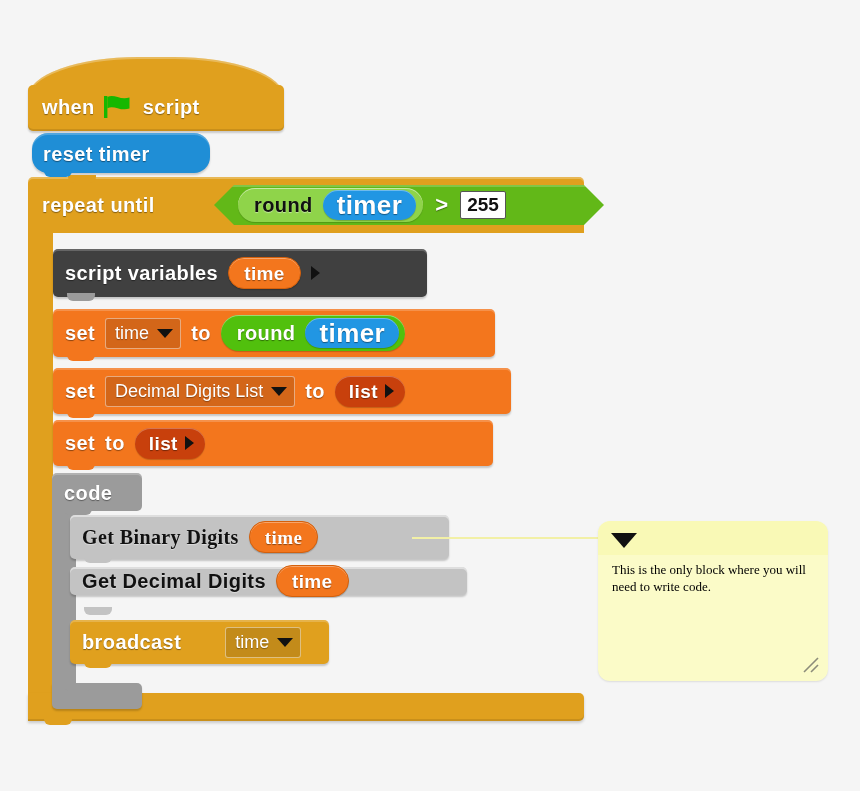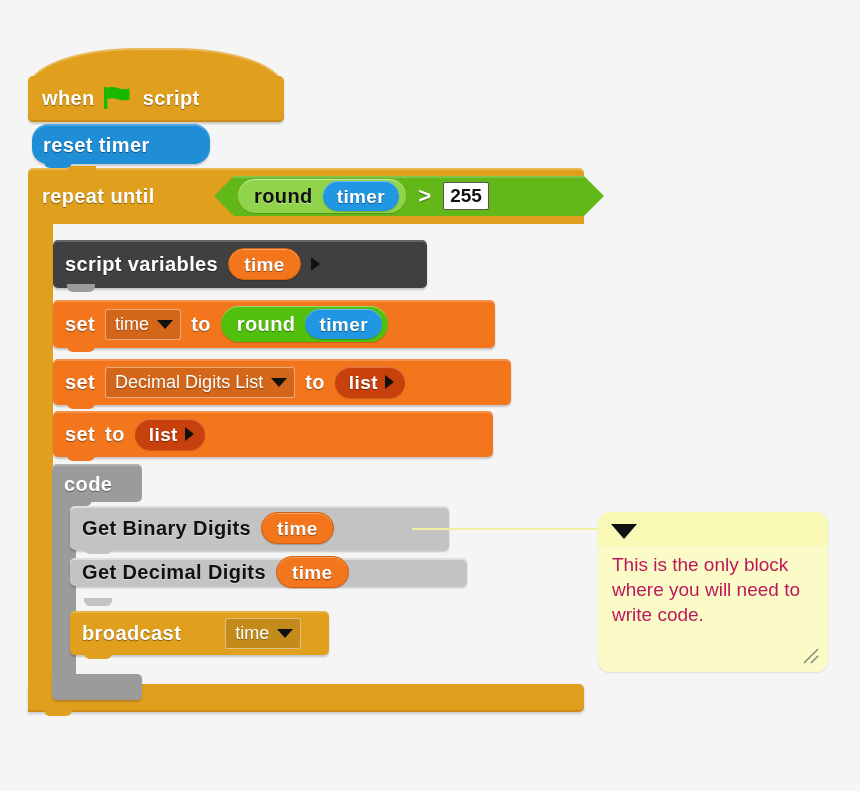--- a/index.html
+++ b/index.html
@@ -12,20 +12,21 @@
     height: 791px;
     position: relative;
     overflow: hidden;
     font-family: "Liberation Sans", sans-serif;
     -webkit-font-smoothing: antialiased;
   }
 
   #canvas {
     position: absolute;
     inset: 0;
+    margin-top: 9px;
   }
 
   
   .lbl {
     font-weight: bold;
     font-size: 20px;
     color: #ffffff;
     text-shadow: 0 1px 1px rgba(0,0,0,.42);
     letter-spacing: .4px;
     white-space: nowrap;
@@ -140,21 +141,21 @@
   
   .oval-blue {
     height: 30px;
     background: #2196e3;
     border-radius: 15px;
     display: flex;
     align-items: center;
     padding: 0 14px;
     box-shadow: inset 0 1px 0 rgba(255,255,255,.35), 0 1px 1px rgba(0,0,0,.2);
   }
-  .oval-blue .lbl { font-size: 19px; }
+  .oval-blue .lbl { font-size: 26px; }
 
   
   .num-input {
     height: 26px;
     min-width: 34px;
     background: #ffffff;
     border: 1px solid #555;
     border-radius: 2px;
     display: flex;
     align-items: center;
@@ -298,24 +299,24 @@
     left: 13px; top: 12px;
     width: 0; height: 0;
     border-left: 13px solid transparent;
     border-right: 13px solid transparent;
     border-top: 15px solid #111;
   }
   .comment-text {
     position: absolute;
     left: 14px; top: 40px;
     width: 195px;
-    font-size: 19px;
+    font-size: 13px;
     line-height: 1.32;
-    color: #be185d;
-    font-family: Liberation Sans, sans-serif;
+    color: #000000;
+    font-family: Liberation Serif, serif;
   }
   .comment-resize {
     position: absolute;
     right: 7px; bottom: 6px;
     width: 20px; height: 20px;
   }
   .connector {
     position: absolute;
     left: 412px; top: 528px;
     width: 190px; height: 2px;
@@ -420,21 +421,21 @@
 
   <div class="warp-c">
     <div class="wc-head"></div>
     <div class="wc-arm"></div>
     <div class="wc-foot"></div>
     <span class="lbl wc-label">code</span>
   </div>
   <div class="notch" style="left:64px; top:498px; background:#9b9b9b; z-index:7;"></div>
   <div class="notch" style="left:64px; top:674px; background:#9b9b9b; z-index:7;"></div>
 
-  <div class="blk lightgrey" style="left:70px; top:506px; width:355px; height:44px;">
+  <div class="blk lightgrey" style="left:70px; top:506px; width:355px; height:44px;font-family:Liberation Serif, serif;">
     <span class="lbl dark">Get Binary Digits</span>
     <div class="oval-orange">
       <span class="lbl">time</span>
     </div>
   </div>
   <div class="notch" style="left:84px; top:546px; background:#c3c3c3; z-index:8;"></div>
 
   <div class="blk lightgrey" style="left:70px; top:558px; width:373px; height:28px;">
     <span class="lbl dark">Get Decimal Digits</span>
     <div class="oval-orange">

